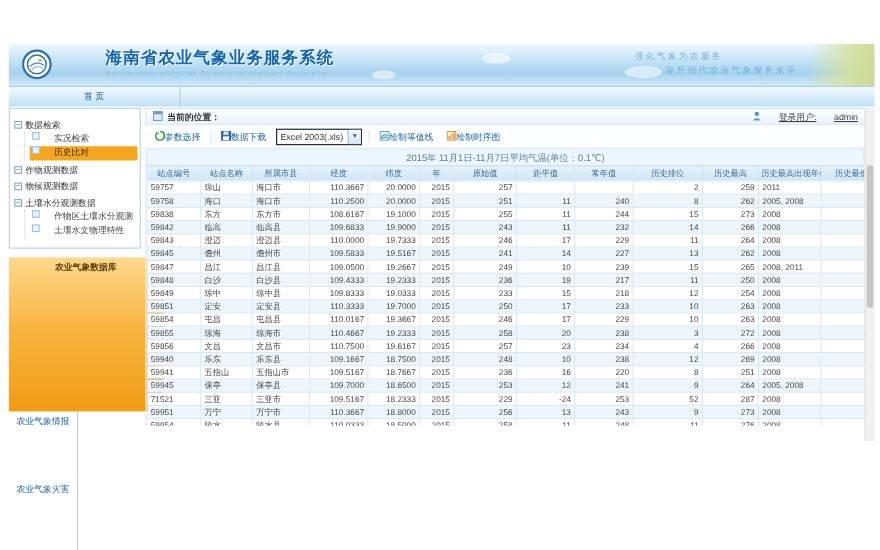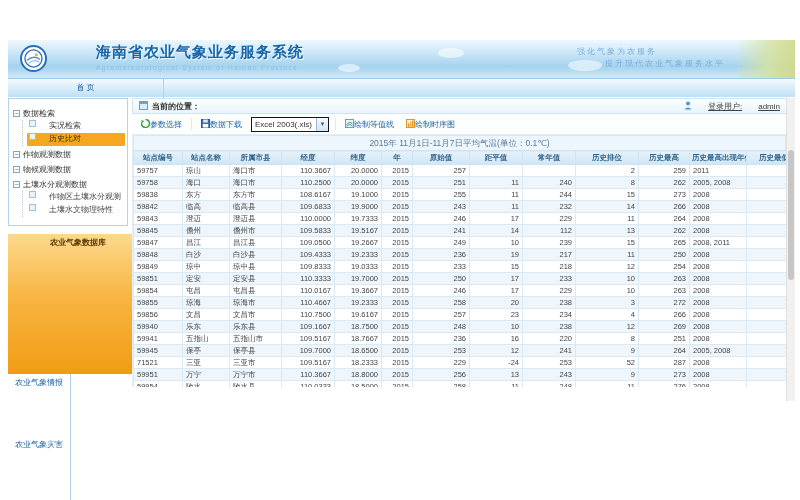--- a/index.html
+++ b/index.html
@@ -116,21 +116,21 @@
 
   
   .table-area{height:252px;overflow:hidden;border-left:1px solid #e4eef6;}
   .tbl-title{
     height:15px;line-height:15px;text-align:center;font-size:8.5px;color:#5b7b9c;
     background:#edf6fc;border:1px solid #d6e8f4;border-bottom:none;box-sizing:border-box;
   }
   table.grid{border-collapse:collapse;table-layout:fixed;width:100%;}
   .grid th{
     height:13px;background:linear-gradient(180deg,#e6f2fa,#cfe6f6);
-    font-size:7.5px;font-weight:bold;color:var(--th-text,#36688f);
+    font-size:7.5px;font-weight:normal;color:var(--th-text,#36688f);
     border:1px solid #cfe3f2;padding:0 2px;white-space:nowrap;overflow:hidden;
   }
   .grid td{
     height:11px;font-size:7.5px;color:#444;border:1px solid #d9e9f5;
     padding:0 3px;white-space:nowrap;overflow:hidden;
   }
   .grid tr:nth-child(even) td{background:#eef6fc;}
   .grid tr:nth-child(odd) td{background:#ffffff;}
   .al{text-align:left;} .ar{text-align:right;}
 
@@ -409,21 +409,21 @@
               </tr>
               <tr>
                 <td class="al">59845</td>
                 <td class="al">儋州</td>
                 <td class="al">儋州市</td>
                 <td class="ar">109.5833</td>
                 <td class="ar">19.5167</td>
                 <td class="ar">2015</td>
                 <td class="ar">241</td>
                 <td class="ar">14</td>
-                <td class="ar">112</td>
+                <td class="ar">227</td>
                 <td class="ar">13</td>
                 <td class="ar">262</td>
                 <td class="al">2008</td>
                 <td class="ar">187</td>
               </tr>
               <tr>
                 <td class="al">59847</td>
                 <td class="al">昌江</td>
                 <td class="al">昌江县</td>
                 <td class="ar">109.0500</td>

